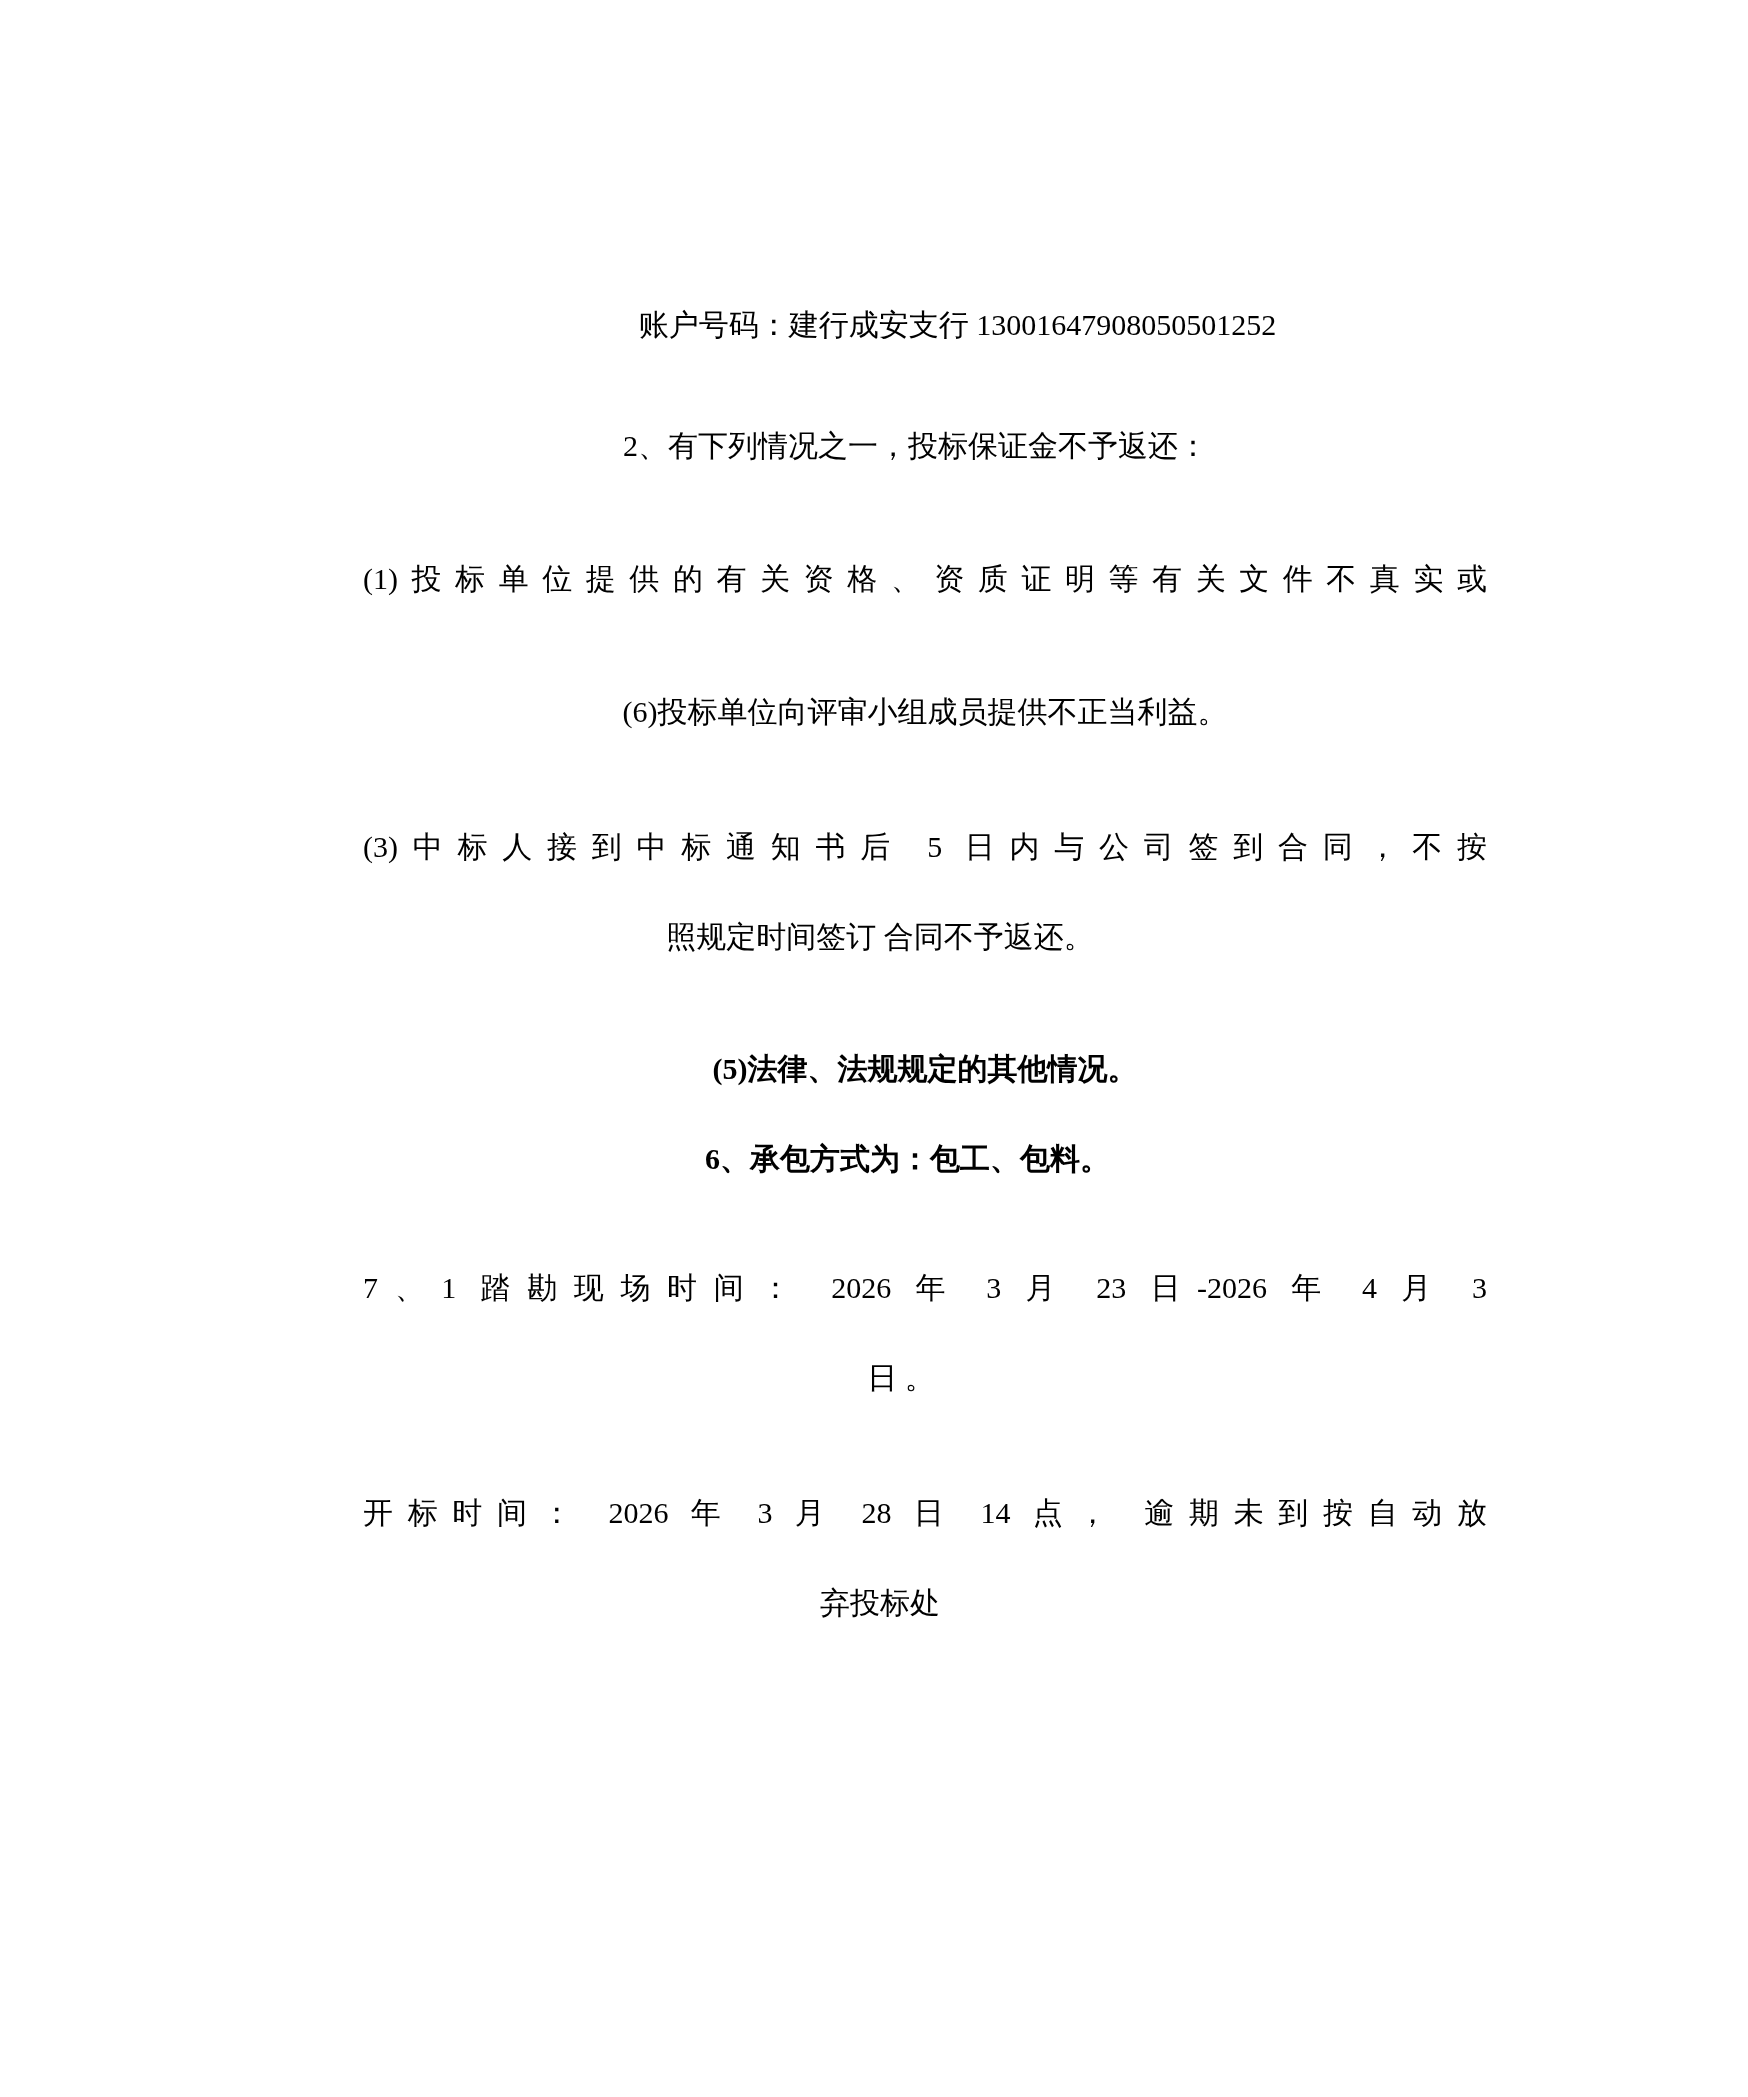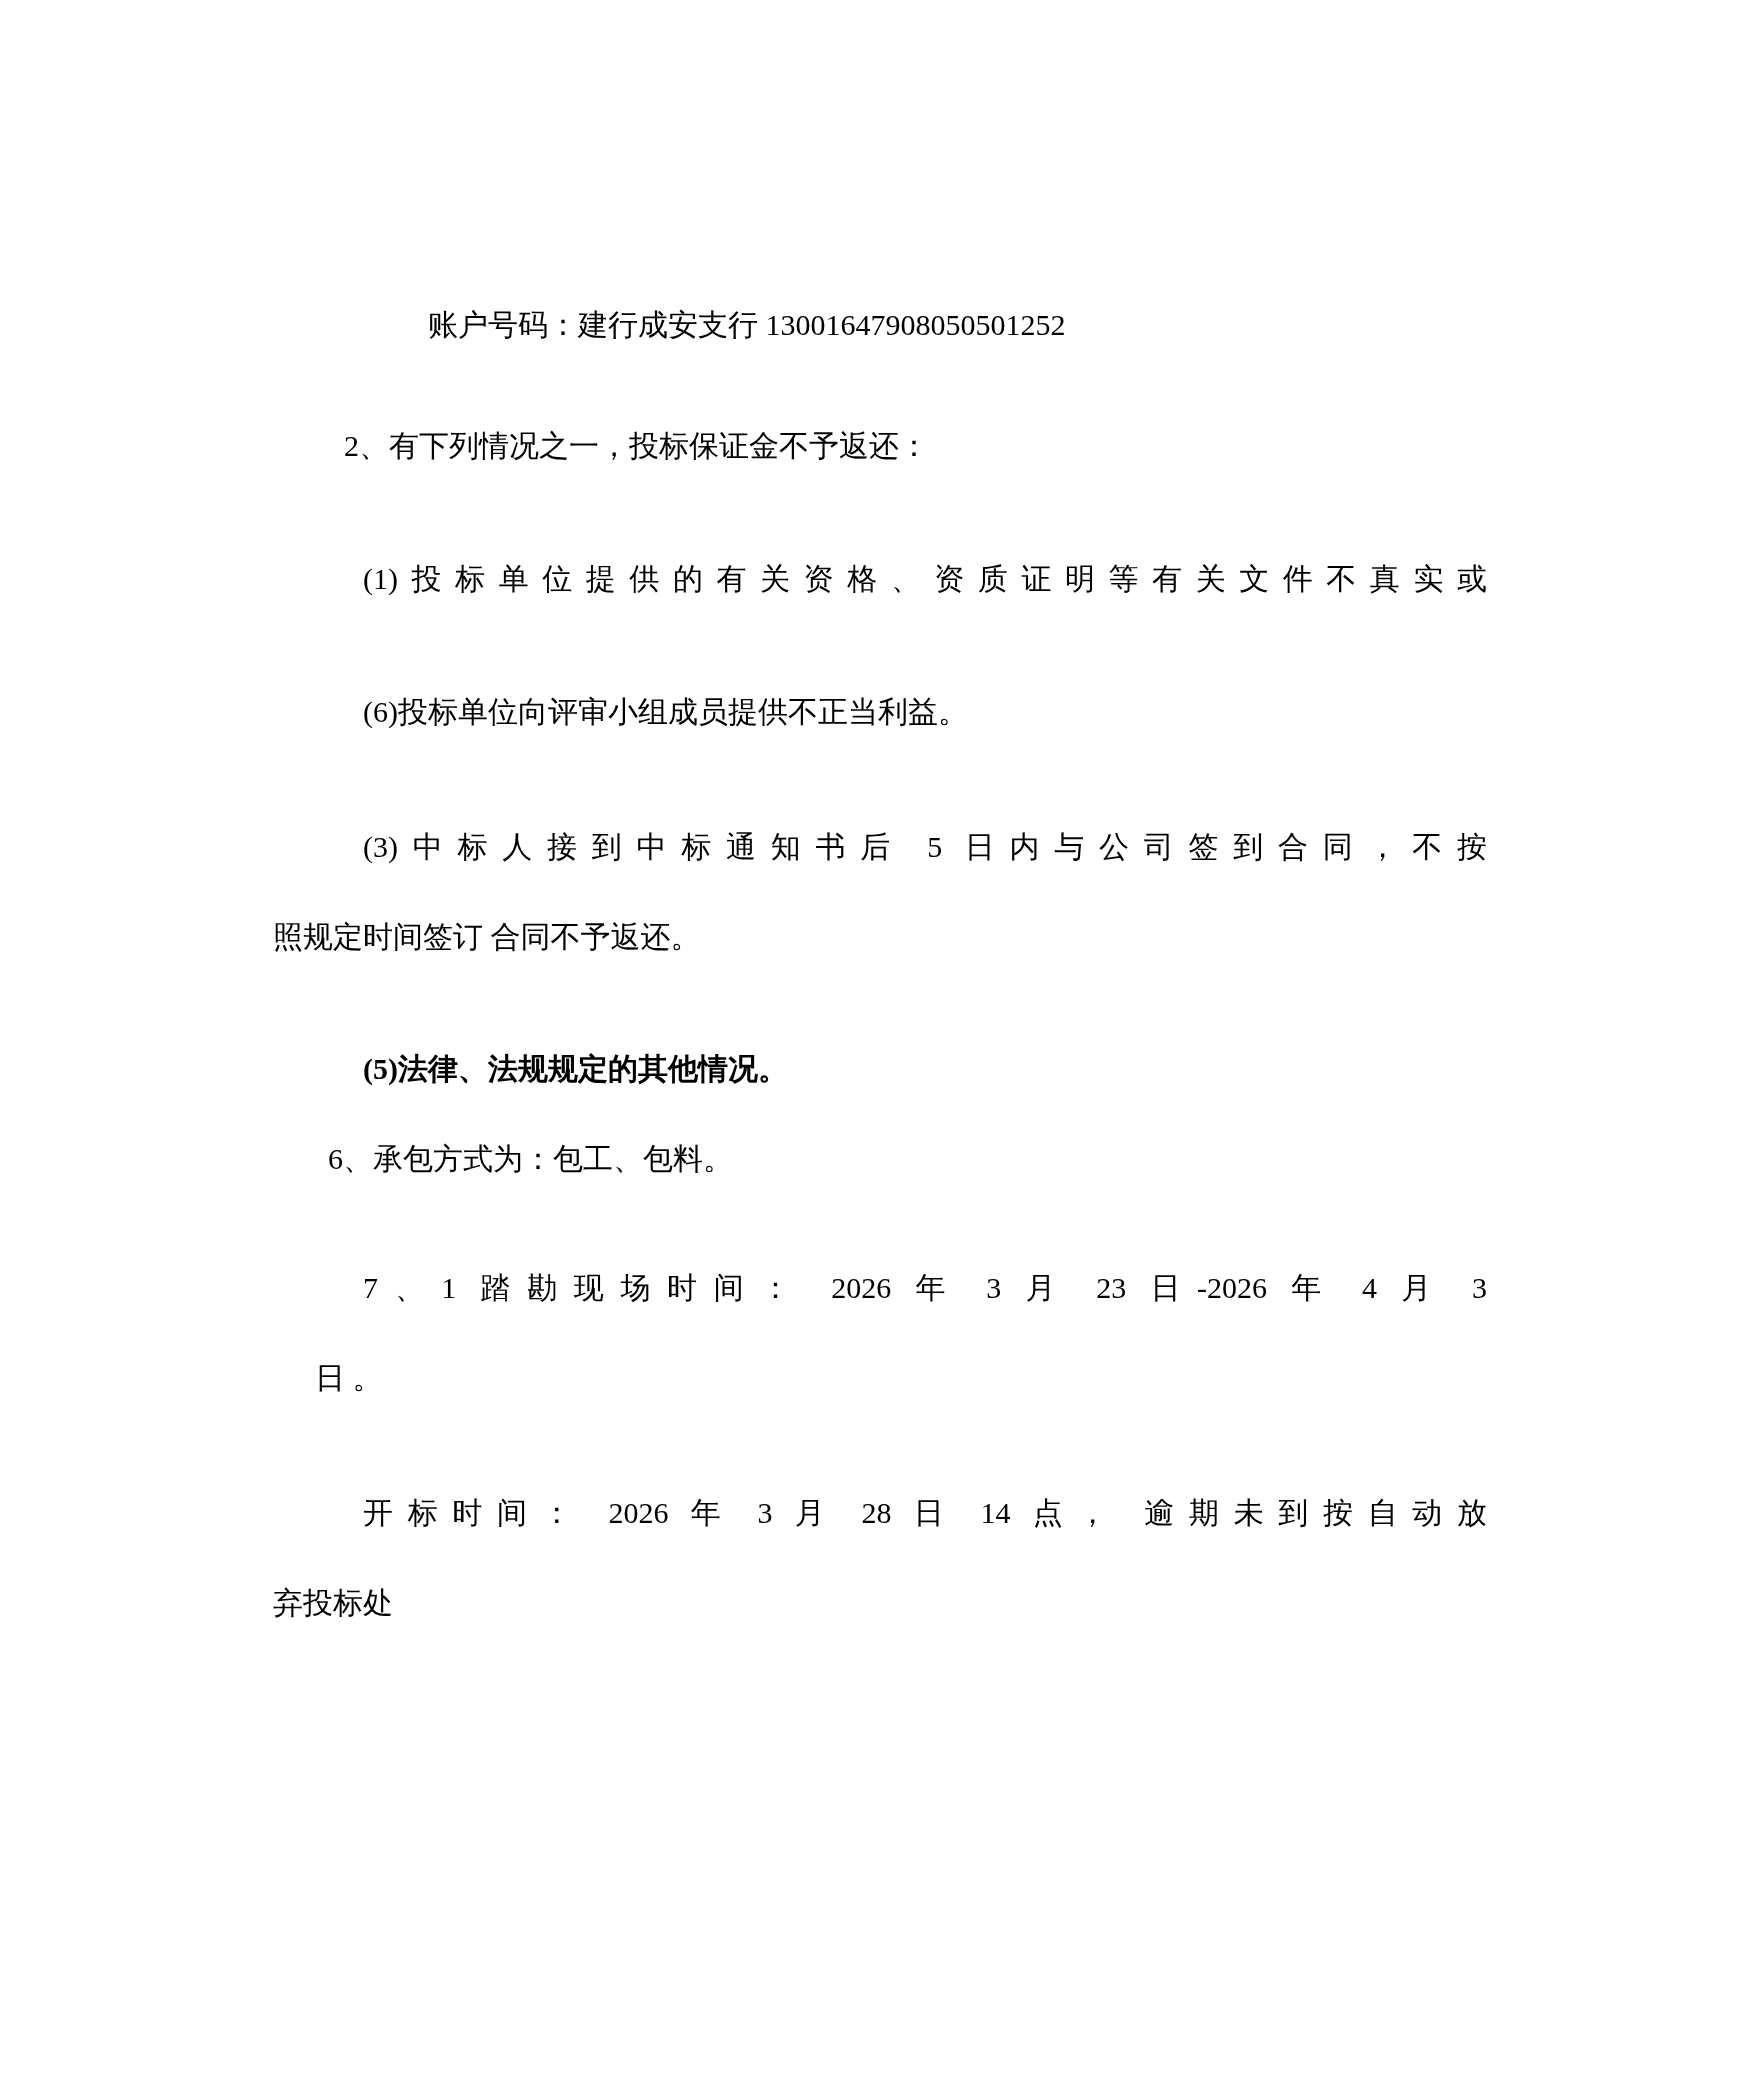--- a/index.html
+++ b/index.html
@@ -17,27 +17,28 @@
     font-family: "Liberation Serif", "DejaVu Serif", serif;
     font-size: 30px;
     color: #000000;
     overflow: hidden;
   }
   .para { margin: 0 0 43px 0; }
   .para.mb75  { margin-bottom: 31px; }
   .para.mb0   { margin-bottom: 0; font-weight: bold; }
   .para.mb108 { margin-bottom: 45px; }
   .para.mb100 { margin-bottom: 42px; }
-  .para.mb93  { margin-bottom: 39px; }
+  .para.mb93  { margin-bottom: 39px; font-weight: bold; }
   .para.mb103 { margin-bottom: 43px; }
   .line {
     height: 90px;
     line-height: 90px;
     white-space: pre-wrap;
     letter-spacing: 0;
+    text-align: center;
   }
   
   .just {
     white-space: normal;
     text-align: justify;
     text-align-last: justify;
     text-justify: inter-character;
   }
   .i100 { padding-left: 42px; }
   .i130 { padding-left: 55px; }

